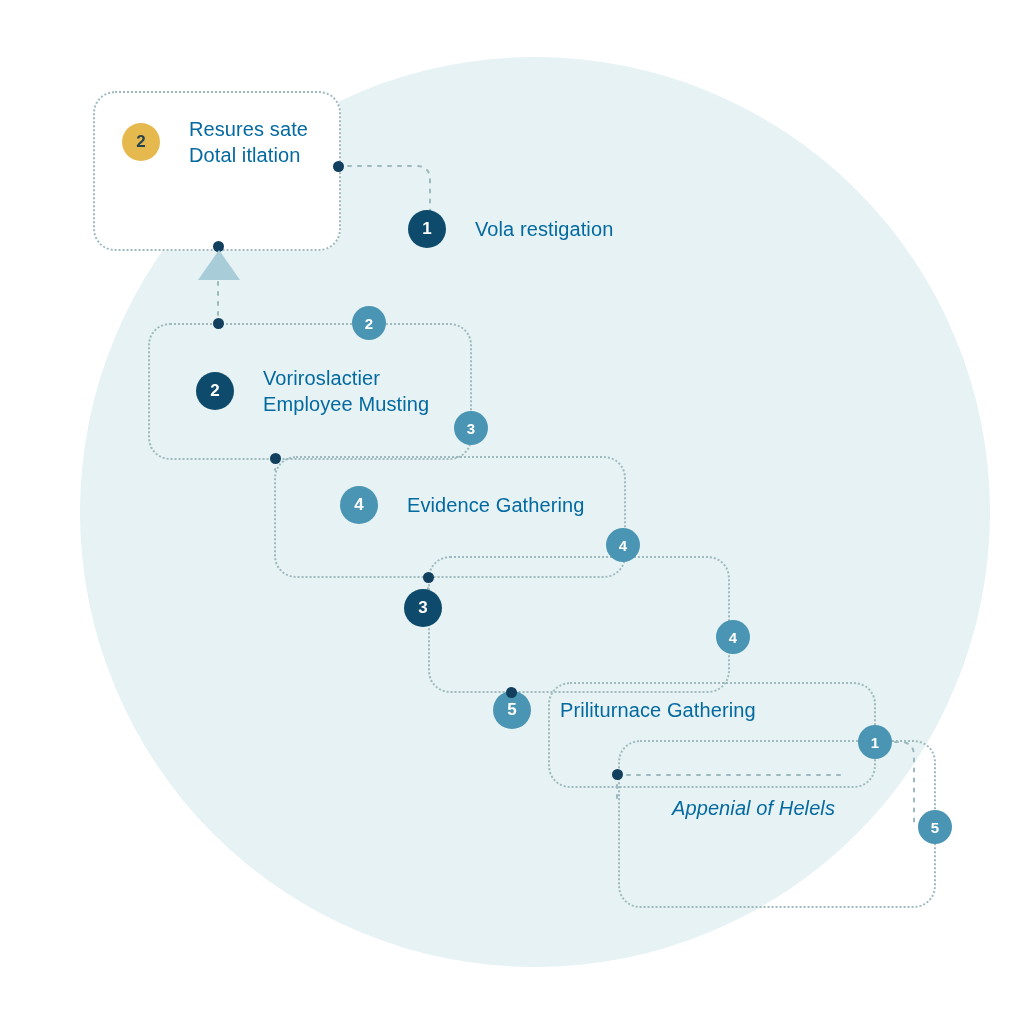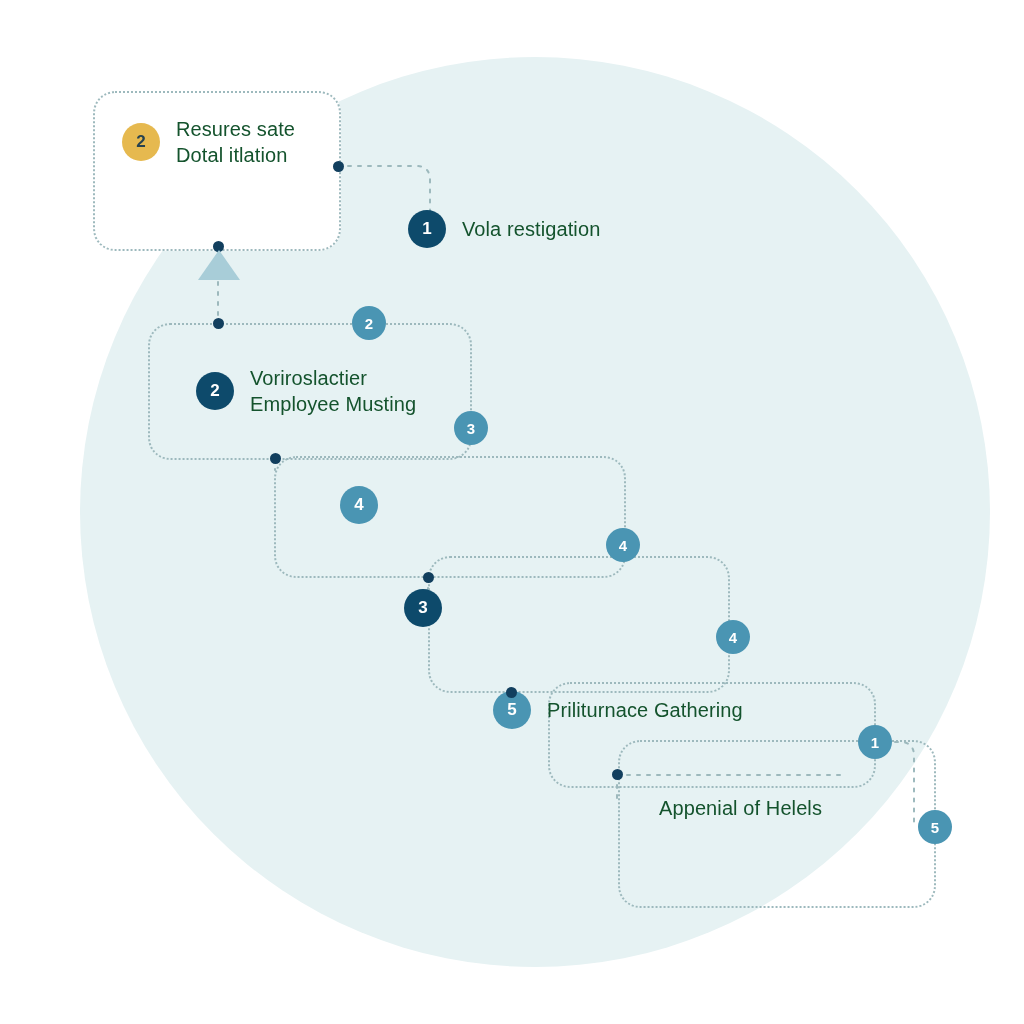--- a/index.html
+++ b/index.html
@@ -43,24 +43,25 @@
     font-size:17px;font-weight:bold;
     color:#ffffff;
     flex:0 0 auto;
   }
   .badge.dark{background:#0d4a6b;}
   .badge.teal{background:#4a95b3;}
   .badge.gold{background:#e6b94f;color:#27424f;}
 
   .card-label{
     font-size:20px;
-    color:#14532d;
+    color:#0369a1;
     line-height:1.3;
     white-space:pre-line;
     letter-spacing:.1px;
+    margin-left:13px;
   }
 
   
   .path-badge{
     position:absolute;
     width:34px;height:34px;border-radius:50%;
     background:#4a95b3;color:#ffffff;
     display:flex;align-items:center;justify-content:center;
     font-size:15px;font-weight:bold;
   }
@@ -118,35 +119,36 @@
   <div class="card" style="left:148px;top:323px;width:324px;height:137px;"></div>
   <div class="card-body" style="left:196px;top:365px;">
     <div class="badge dark">2</div>
     <div class="card-label">Voriroslactier
 Employee Musting</div>
   </div>
 
   <div class="card" style="left:274px;top:456px;width:352px;height:122px;"></div>
   <div class="card-body" style="left:340px;top:486px;">
     <div class="badge teal">4</div>
+    <div class="card-label">Evidence Gathering</div>
   </div>
 
   <div class="card" style="left:428px;top:556px;width:302px;height:137px;"></div>
   <div class="card-body" style="left:404px;top:589px;">
     <div class="badge dark">3</div>
   </div>
 
   <div class="card" style="left:548px;top:682px;width:328px;height:106px;"></div>
   <div class="card-body" style="left:493px;top:691px;">
     <div class="badge teal">5</div>
     <div class="card-label">Priliturnace Gathering</div>
   </div>
 
   <div class="card" style="left:618px;top:740px;width:318px;height:168px;"></div>
-  <div class="card-body" style="left:659px;top:795px;">
+  <div class="card-body" style="left:659px;top:795px;font-style:italic;">
     <div class="card-label">Appenial of Helels</div>
   </div>
 
   <div class="path-badge" style="left:352px;top:306px;">2</div>
   <div class="path-badge" style="left:454px;top:411px;">3</div>
   <div class="path-badge" style="left:606px;top:528px;">4</div>
   <div class="path-badge" style="left:716px;top:620px;">4</div>
   <div class="path-badge" style="left:858px;top:725px;">1</div>
   <div class="path-badge" style="left:918px;top:810px;">5</div>
 

